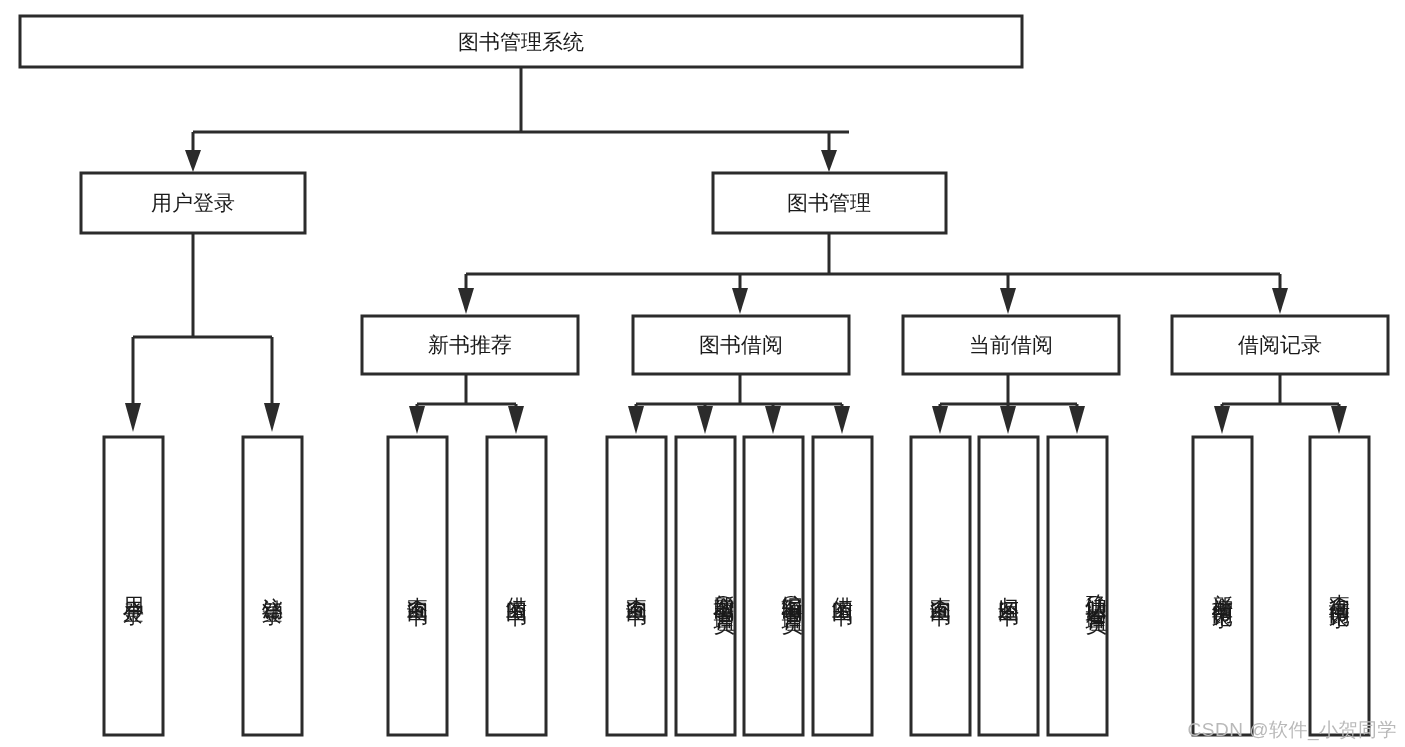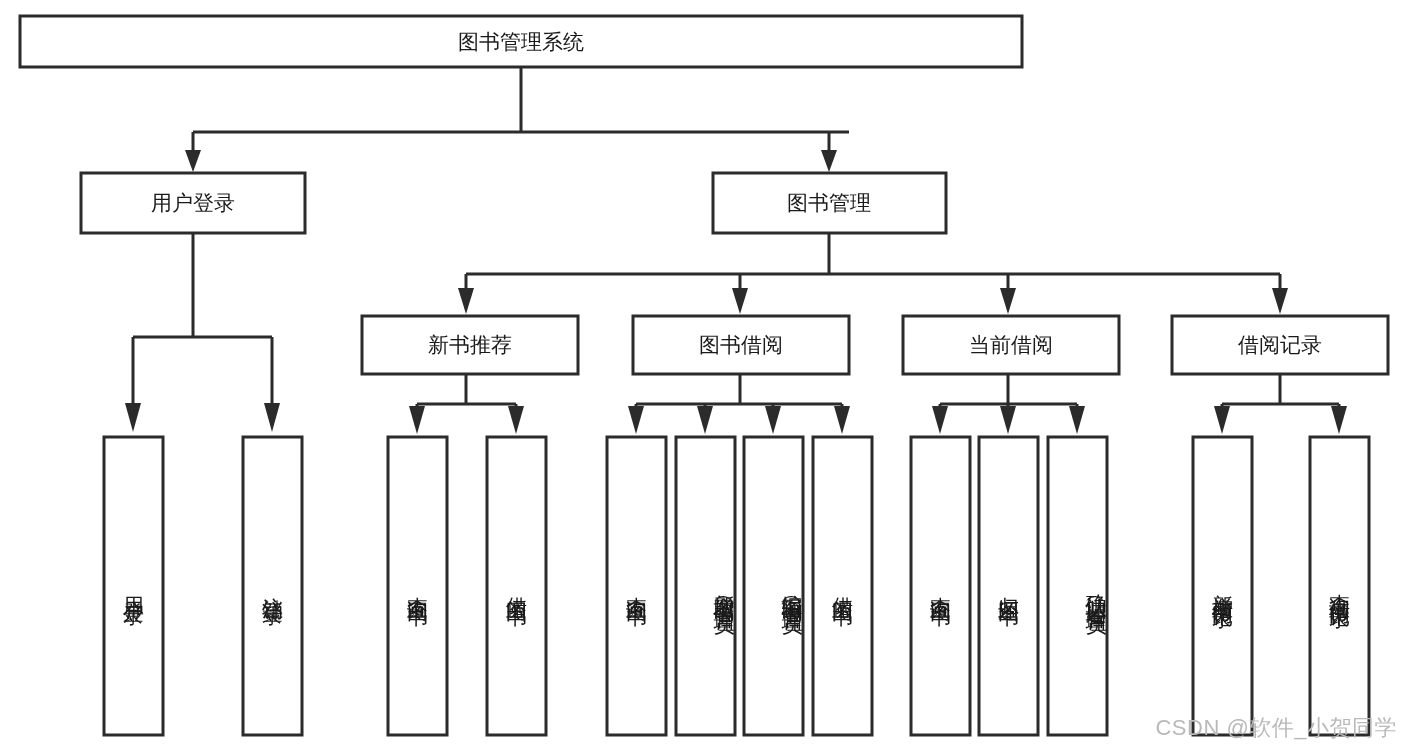--- a/index.html
+++ b/index.html
@@ -66,21 +66,21 @@
     box-sizing: border-box;
   }
   .vlabel.centered {
     align-items: center;
   }
   .watermark {
     position: absolute;
     right: 8px;
     bottom: 4px;
     font-family: "Liberation Sans", "DejaVu Sans", sans-serif;
-    font-size: 22px;
+    font-size: 19px;
     color: #b9b9b9;
     letter-spacing: 0.5px;
     white-space: nowrap;
   }
 </style>
 </head>
 <body>
 
 <div id="diagram-root">
 

